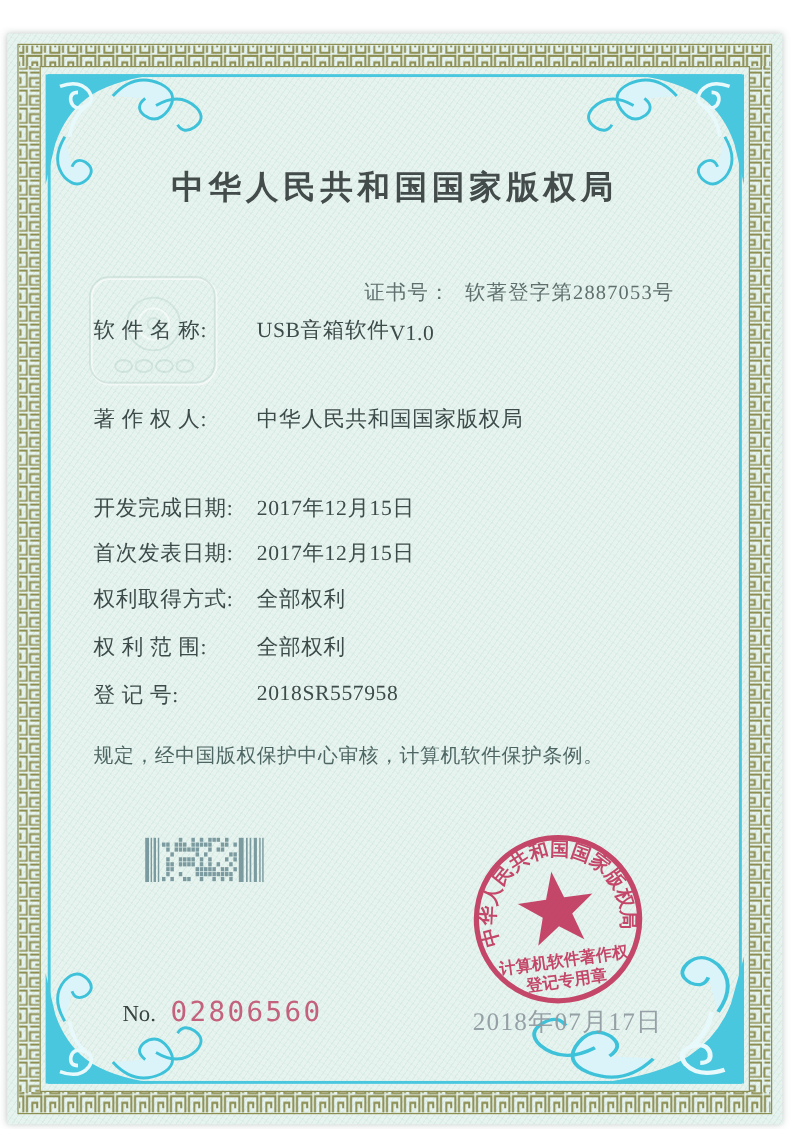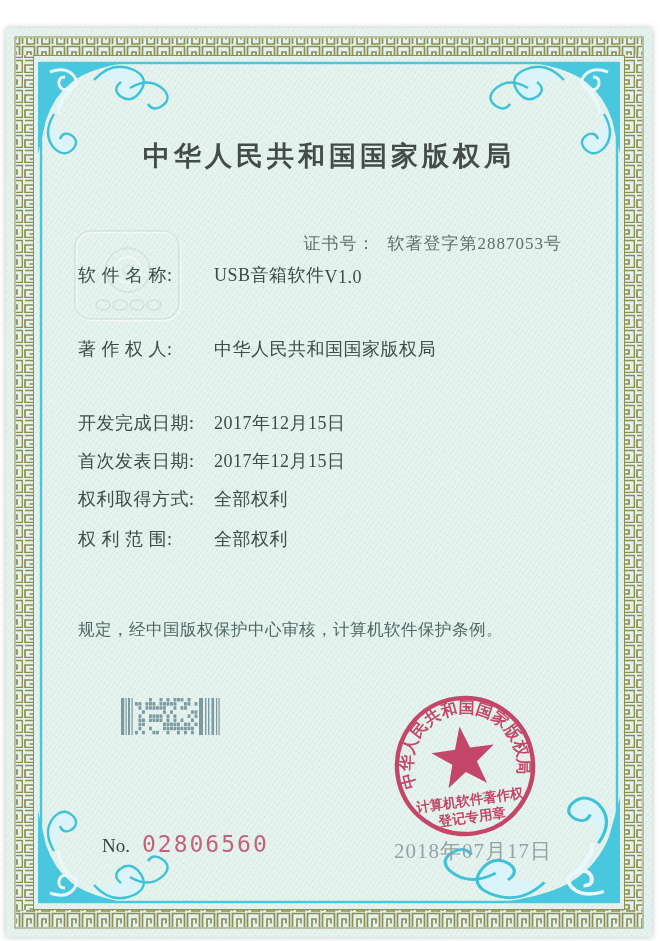--- a/index.html
+++ b/index.html
@@ -152,20 +152,26 @@
   <div class="frow r4">
     <span class="flabel">权利取得方式:</span>
     <span class="fvalblock">
         <span class="fvalue">全部权利</span>
       </span>
   </div>
   <div class="frow r5">
     <span class="flabel">权 利 范 围:</span>
     <span class="fvalblock">
         <span class="fvalue">全部权利</span>
+      </span>
+  </div>
+  <div class="frow r6">
+    <span class="flabel">登  记  号:</span>
+    <span class="fvalblock">
+        <span class="fvalue">2018SR557958</span>
       </span>
   </div>
 
   <div class="statement">
     <div class="st2">规定，经中国版权保护中心审核，计算机软件保护条例。</div>
   </div>
 
   <svg class="barcode" width="102" height="37" viewBox="0 0 100 37" xmlns="http://www.w3.org/2000/svg">
     <g id="bars" fill="#6e8f96" opacity="0.88">
         <rect x="0" y="0" width="3.2" height="37"></rect>

